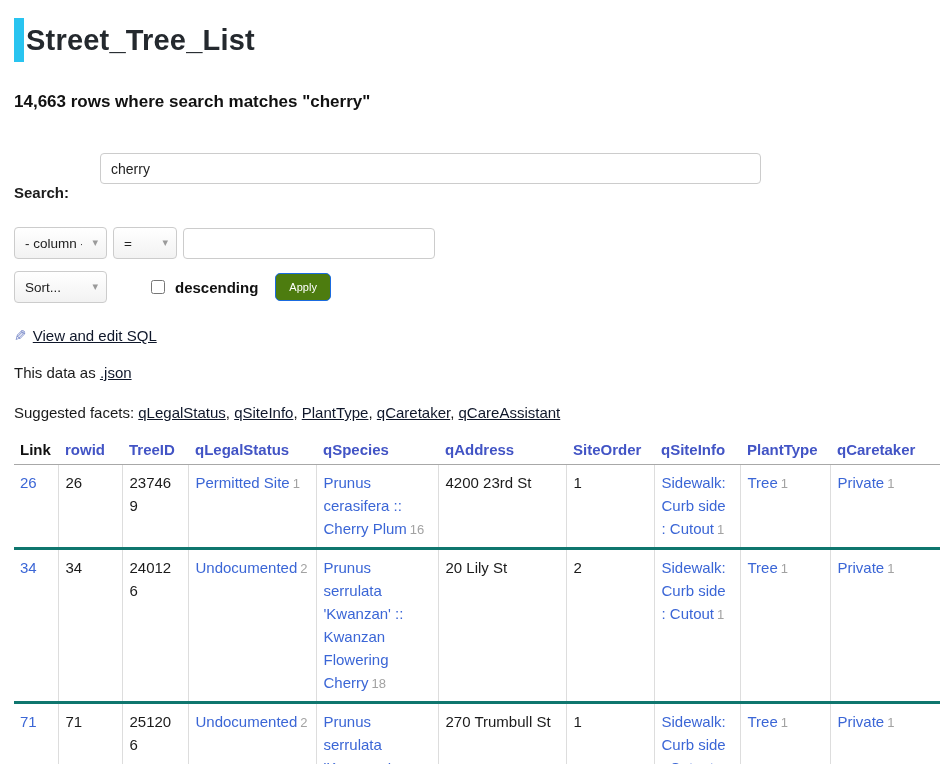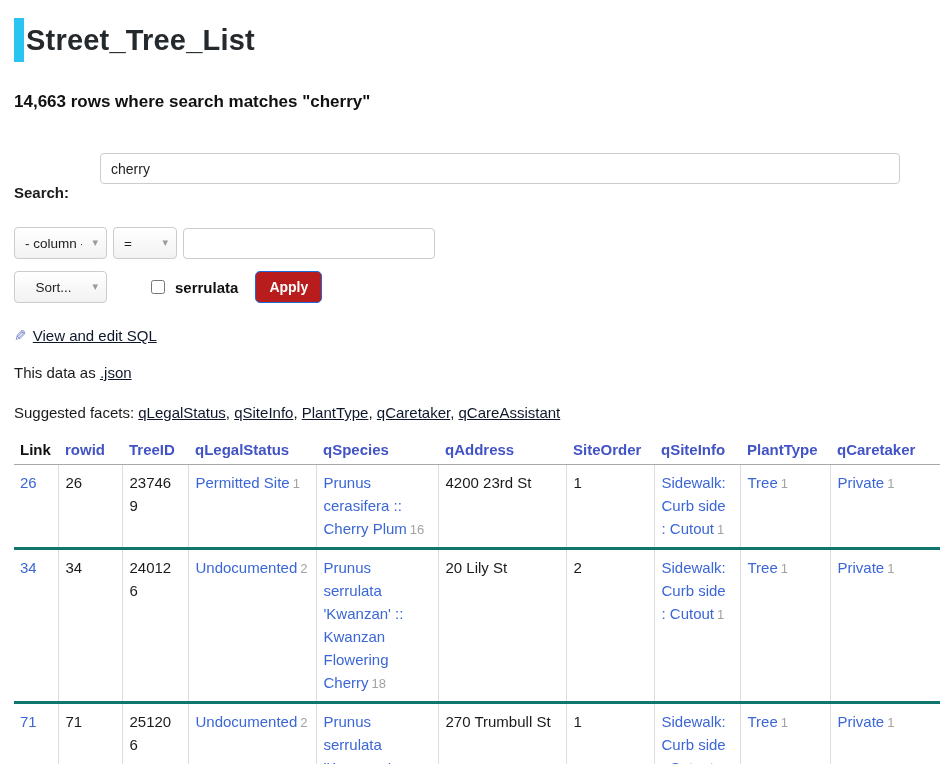--- a/index.html
+++ b/index.html
@@ -29,21 +29,21 @@
     margin: 30px 0 0 0;
     font-size: 17px;
     font-weight: bold;
     color: #111;
   }
 
   
   .search-row { margin-top: 24px; display: flex; align-items: center; }
   .search-row label { font-weight: bold; font-size: 15px; width: 86px; flex: none; margin-top: 48px; }
   .search-row input[type=text] {
-    width: 800px; height: 31px;
+    width: 661px; height: 31px;
     border: 1px solid #ccc; border-radius: 4px;
     padding: 6px 10px; font-size: 14px;
     font-family: "Liberation Sans", sans-serif;
     color: #222; outline: none;
   }
 
   
   .filter-row { margin-top: 26px; display: flex; align-items: center; }
   .sort-row   { margin-top: 12px; display: flex; align-items: center; }
 
@@ -56,37 +56,37 @@
     font-size: 13.5px; color: #222;
     font-family: "Liberation Sans", sans-serif;
     padding: 0 24px 0 10px;
   }
   .select-wrap .caret {
     position: absolute; right: 9px; top: 9px;
     font-size: 11px; color: #9a9a9a; pointer-events: none;
   }
   .sel-column select { width: 93px; }
   .sel-op     select { width: 64px; }
-  .sel-sort   select { width: 93px; text-align: center; }
+  .sel-sort   select { width: 93px; }
 
   .filter-value {
     width: 252px; height: 31px;
     border: 1px solid #ccc; border-radius: 4px;
     padding: 6px 10px; font-size: 14px;
     font-family: "Liberation Sans", sans-serif;
   }
 
   .sort-row input[type=checkbox] { margin-left: 38px; width: 14px; height: 14px; }
   .desc-label { font-weight: bold; font-size: 15px; margin-left: 7px; color: #111; }
   .apply-btn {
     margin-left: 17px;
-    background: #b91c1c;
+    background: #4d7c0f;
     border: 1px solid #1a6be0;
     border-radius: 5px;
-    color: #fff; font-weight: bold; font-size: 14px;
+    color: #fff; font-weight: normal; font-size: 11px;
     padding: 7px 13px;
     font-family: "Liberation Sans", sans-serif;
     cursor: pointer;
   }
 
   
   .sql-row    { margin: 24px 0 0 0; font-size: 15px; }
   .export-row { margin: 19px 0 0 0; font-size: 15px; }
   .facets-row { margin: 23px 0 0 0; font-size: 15px; }
 
@@ -157,21 +157,21 @@
   </div>
 
   <div class="sort-row">
     <span class="select-wrap sel-sort">
       <select>
         <option>Sort...</option>
       </select>
       <span class="caret">▾</span>
     </span>
     <input type="checkbox" style="">
-    <span class="desc-label">serrulata</span>
+    <span class="desc-label">descending</span>
     <button class="apply-btn">Apply</button>
   </div>
 
   <p class="sql-row">
     <span class="pencil-icon">✎</span>
     <a href="#">View and edit SQL</a>
   </p>
 
   <p class="export-row">
     <span>This data as</span>

